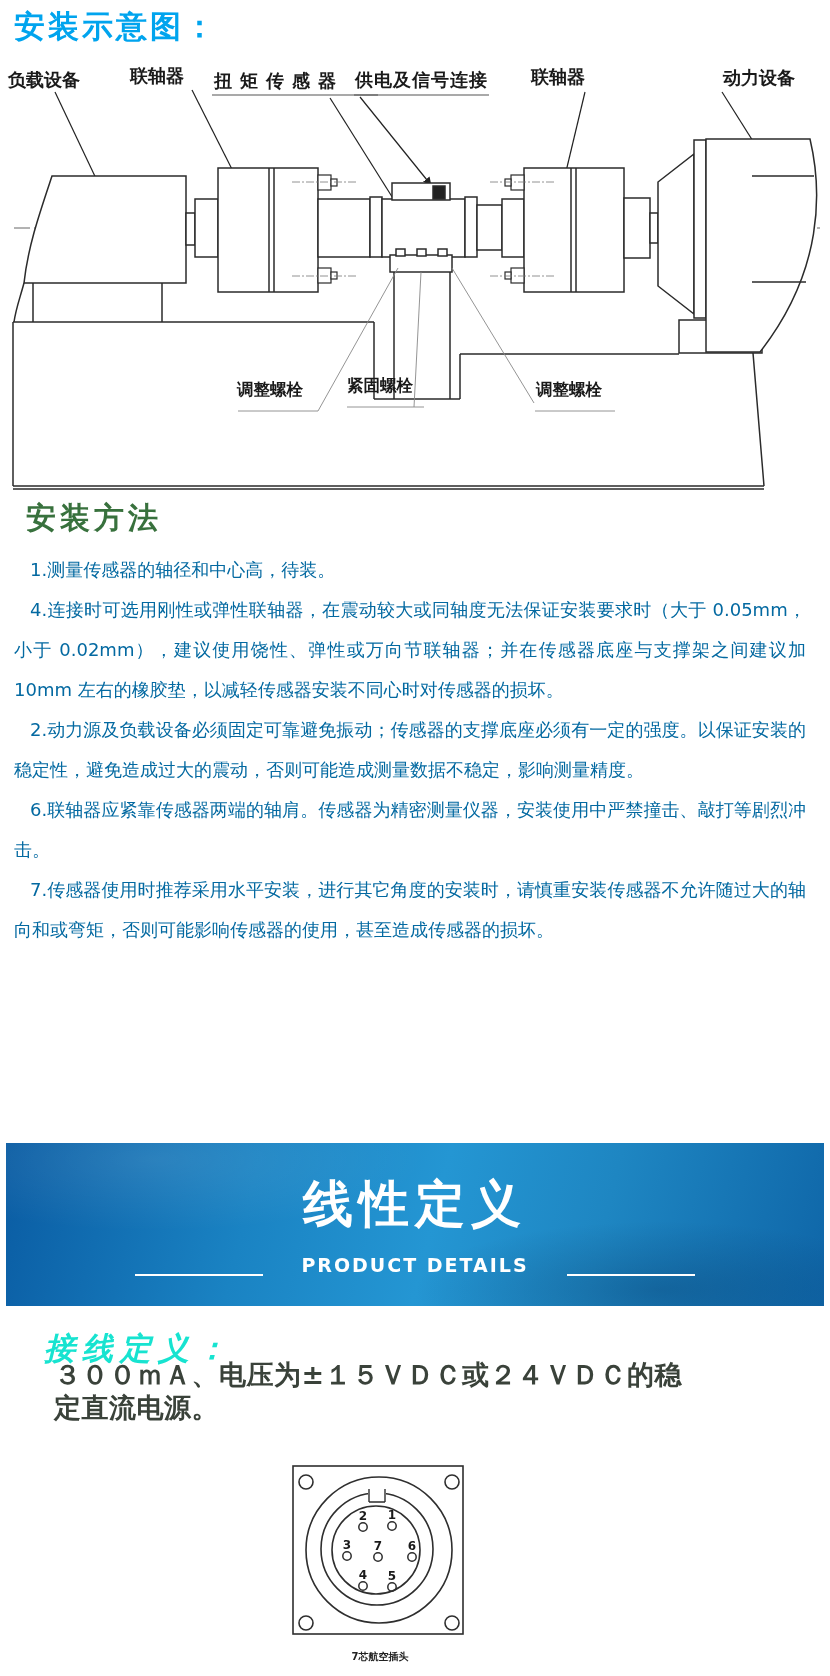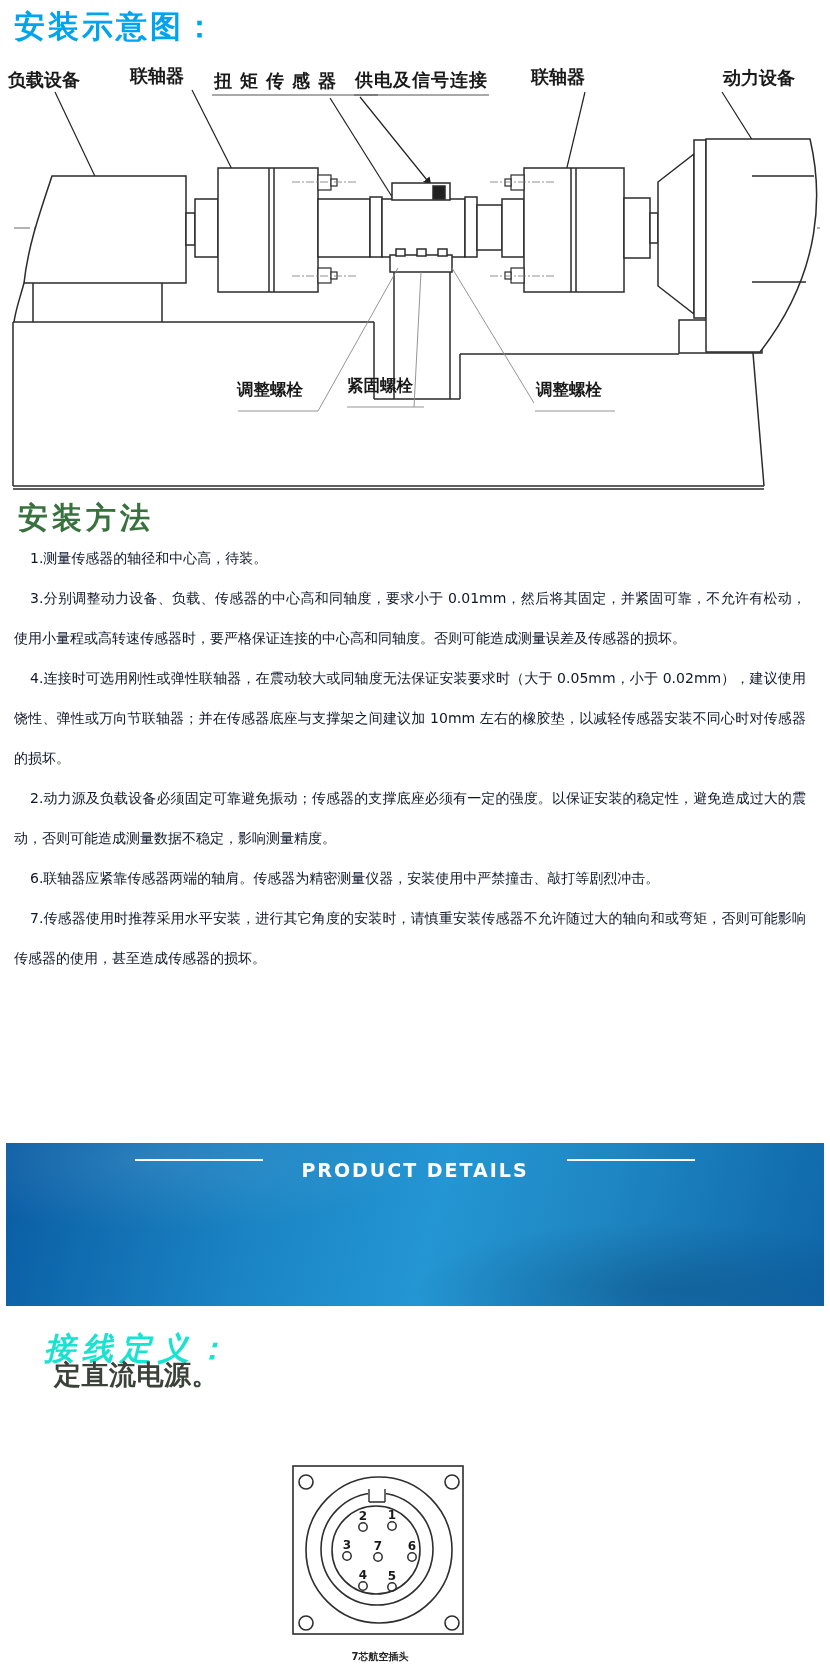--- a/index.html
+++ b/index.html
@@ -12,33 +12,33 @@
 
   
   .diagram{position:absolute;top:50px;left:0;width:830px;height:445px;}
   .diagram text{font-weight:bold;fill:#1a1a1a;}
 
   
   .install-heading{position:absolute;top:498px;left:18px;font-size:30px;font-weight:900;
                    letter-spacing:4px;}
 
   
-  .steps{position:absolute;top:538px;left:14px;width:800px;padding-right:8px;box-sizing:border-box;
-         font-size:14px;line-height:40px;color:#0f172a;text-align:justify;}
+  .steps{position:absolute;top:550px;left:14px;width:800px;padding-right:8px;box-sizing:border-box;
+         font-size:18px;line-height:40px;color:#0369a1;text-align:justify;}
   .steps p{margin:0;text-indent:16px;}
 
   
   .banner{position:absolute;top:1143px;left:6px;width:818px;height:163px;
           background:
             radial-gradient(ellipse 60% 80% at 18% 10%, rgba(255,255,255,0.10), rgba(255,255,255,0) 55%),
             radial-gradient(ellipse 50% 70% at 80% 90%, rgba(0,30,70,0.25), rgba(0,30,70,0) 60%),
             linear-gradient(104deg,#0a5ca3 0%,#1a83c3 30%,#2496d3 52%,#1e86c2 72%,#0f66a8 100%);}
   .banner-title{margin-top:28px;text-align:center;color:#ffffff;font-size:50px;
                 font-weight:700;letter-spacing:6px;}
-  .banner-sub{margin-top:16px;display:flex;align-items:flex-start;justify-content:center;gap:38px;}
+  .banner-sub{margin-top:16px;display:flex;align-items:flex-end;justify-content:center;gap:38px;}
   .banner-sub .rule{width:128px;height:2px;background:#ffffff;}
   .banner-sub .sub-text{color:#ffffff;font-size:19px;font-weight:700;letter-spacing:2px;}
 
   
   .wiring-heading{position:absolute;top:1328px;left:44px;font-size:31px;font-weight:900;
                   font-style:italic;letter-spacing:7px;}
   .power-text{position:absolute;top:1358px;left:54px;width:748px;font-size:27px;
               font-weight:900;line-height:33px;color:#3a423a;letter-spacing:0.5px;}
 
   
@@ -156,42 +156,43 @@
     <g stroke="#888" stroke-width="0.9">
       <line x1="238" y1="361" x2="318" y2="361"></line>
       <line x1="347" y1="357" x2="424" y2="357"></line>
       <line x1="535" y1="361" x2="615" y2="361"></line>
       <line x1="318" y1="361" x2="398" y2="218"></line>
       <line x1="414" y1="357" x2="421" y2="222"></line>
       <line x1="534" y1="353" x2="452" y2="218"></line>
     </g>
   </svg>
 
-  <div class="install-heading" style="color: rgb(56, 113, 61);">安装方法</div>
+  <div class="install-heading" style="color: rgb(56, 113, 61); margin-left: 8px;">安装方法</div>
 
   <div class="steps">
       <p>1.测量传感器的轴径和中心高，待装。</p>
-      <p>3.分别调整动力设备、负载、传感器的中心高和同轴度，要求小于 0.01mm，然后将其固定，并紧固可靠，不允许有松动，使用小量程或高转速传感器时，要严格保证连接的中心高和同轴度。否则可能造成测量误差及传感器的损坏。</p>
       <p>4.连接时可选用刚性或弹性联轴器，在震动较大或同轴度无法保证安装要求时（大于 0.05mm，小于 0.02mm），建议使用饶性、弹性或万向节联轴器；并在传感器底座与支撑架之间建议加 10mm 左右的橡胶垫，以减轻传感器安装不同心时对传感器的损坏。</p>
       <p>2.动力源及负载设备必须固定可靠避免振动；传感器的支撑底座必须有一定的强度。以保证安装的稳定性，避免造成过大的震动，否则可能造成测量数据不稳定，影响测量精度。</p>
       <p>6.联轴器应紧靠传感器两端的轴肩。传感器为精密测量仪器，安装使用中严禁撞击、敲打等剧烈冲击。</p>
       <p>7.传感器使用时推荐采用水平安装，进行其它角度的安装时，请慎重安装传感器不允许随过大的轴向和或弯矩，否则可能影响传感器的使用，甚至造成传感器的损坏。</p>
     </div>
 
   <div class="banner">
+    <div class="banner-title">线性定义</div>
     <div class="banner-sub">
       <div class="rule"></div>
       <div class="sub-text">PRODUCT DETAILS</div>
       <div class="rule"></div>
     </div>
   </div>
 
   <div class="wiring-heading" style="color: rgb(23, 227, 208);">接线定义：</div>
 
   <div class="power-text">
+      <div>３００ｍＡ、电压为±１５ＶＤＣ或２４ＶＤＣ的稳</div>
       <div>定直流电源。</div>
     </div>
 
   <div class="connector">
     <svg width="184" height="182" viewBox="0 0 184 182" xmlns="http://www.w3.org/2000/svg">
       <g fill="none" stroke="#2e2e2e" stroke-width="1.6">
         <rect x="5" y="4" width="170" height="168"></rect>
         <circle cx="18" cy="20" r="7"></circle>
         <circle cx="164" cy="20" r="7"></circle>
         <circle cx="18" cy="161" r="7"></circle>

